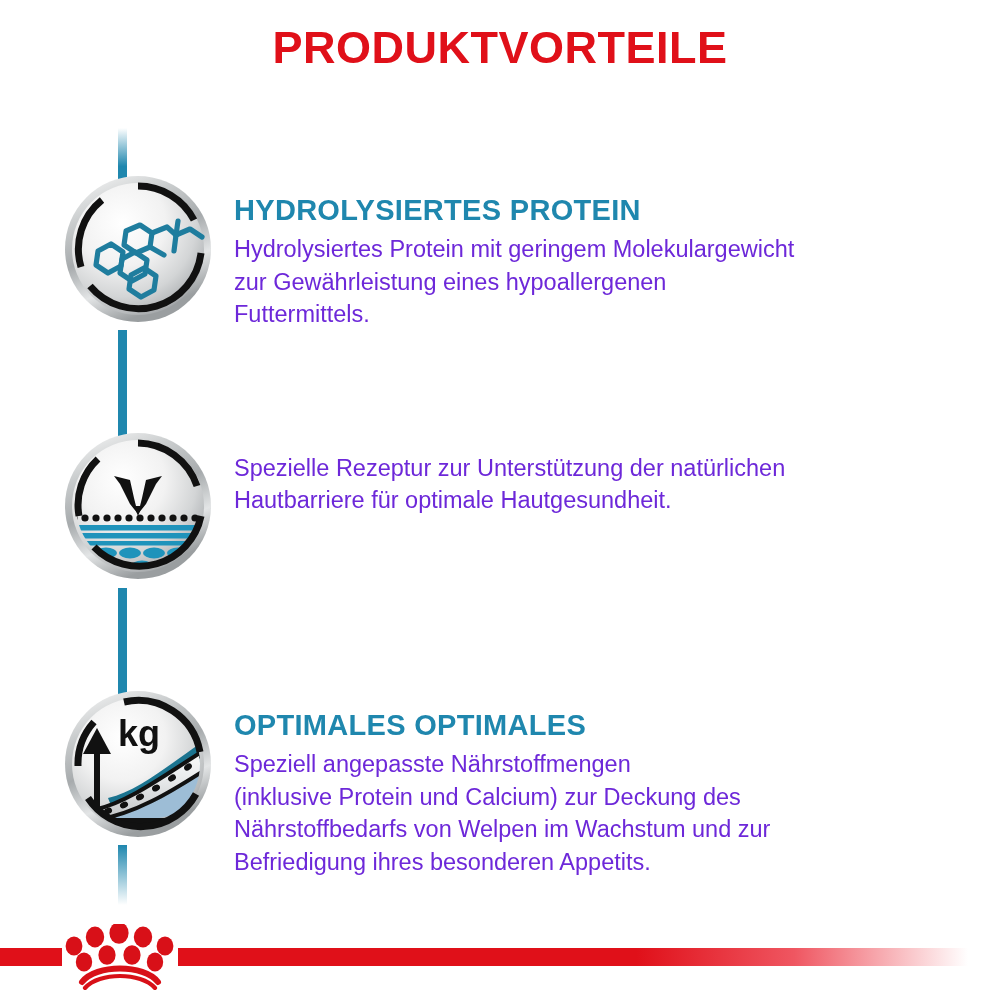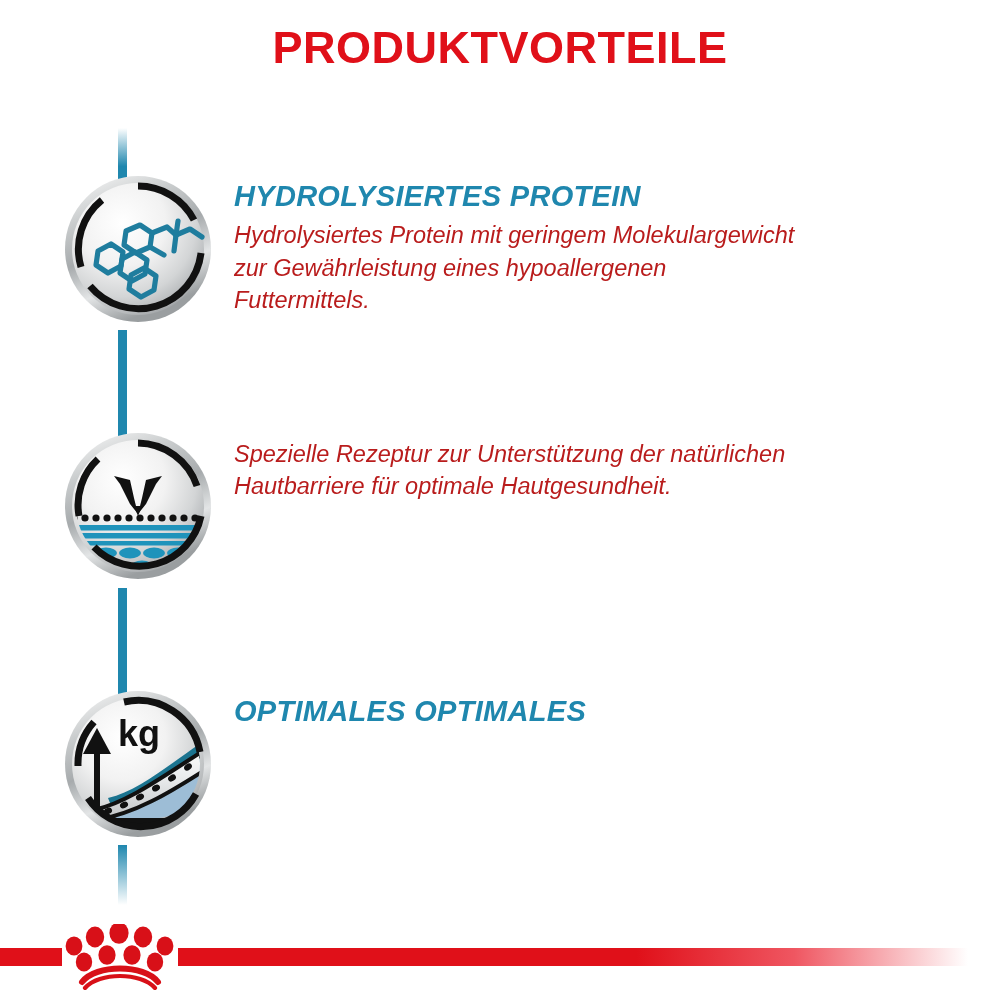--- a/index.html
+++ b/index.html
@@ -56,36 +56,35 @@
     left: 64px;
     top: 0;
     width: 148px;
     height: 148px;
     border-radius: 50%;
     z-index: 2;
   }
   .benefit .texts {
     position: absolute;
     left: 234px;
-    top: 6px;
+    top: 20px;
     width: 740px;
-    font-style: italic;
   }
   .b-heading {
     color: #1f87ae;
     font-size: 29px;
     font-weight: bold;
     letter-spacing: 0.3px;
     line-height: 1.05;
     margin: 0 0 8px 0;
     font-family: "Liberation Sans", sans-serif;
     white-space: nowrap;
   }
   .b-body {
-    color: #b91c1c;
+    color: #6d28d9;
     font-size: 23.5px;
     line-height: 1.38;
     margin: 0;
     font-family: "Liberation Sans", sans-serif;
     white-space: pre-line;
   }
 
   .row-1 { top: 175px; }
   .row-2 { top: 432px; }
   .row-3 { top: 690px; }
@@ -328,20 +327,24 @@
 
       <g fill="none" stroke="#111111" stroke-width="7">
         <path d="M 60 12 A 63 63 0 0 1 136 62"></path>
         <path d="M 132 104 A 63 63 0 0 1 24 108"></path>
         <path d="M 14 76 A 63 63 0 0 1 30 32"></path>
       </g>
     </svg>
   </div>
   <div class="texts">
     <div class="b-heading">OPTIMALES OPTIMALES</div>
+    <div class="b-body">Speziell angepasste Nährstoffmengen
+(inklusive Protein und Calcium) zur Deckung des
+Nährstoffbedarfs von Welpen im Wachstum und zur
+Befriedigung ihres besonderen Appetits.</div>
   </div>
 </div>
 
 <div class="footer">
   <div class="footer-bar-left"></div>
   <div class="footer-bar-right"></div>
   <div class="crown">
     <svg width="116" height="66" viewBox="0 0 116 66">
       <g fill="#d81018">
 

